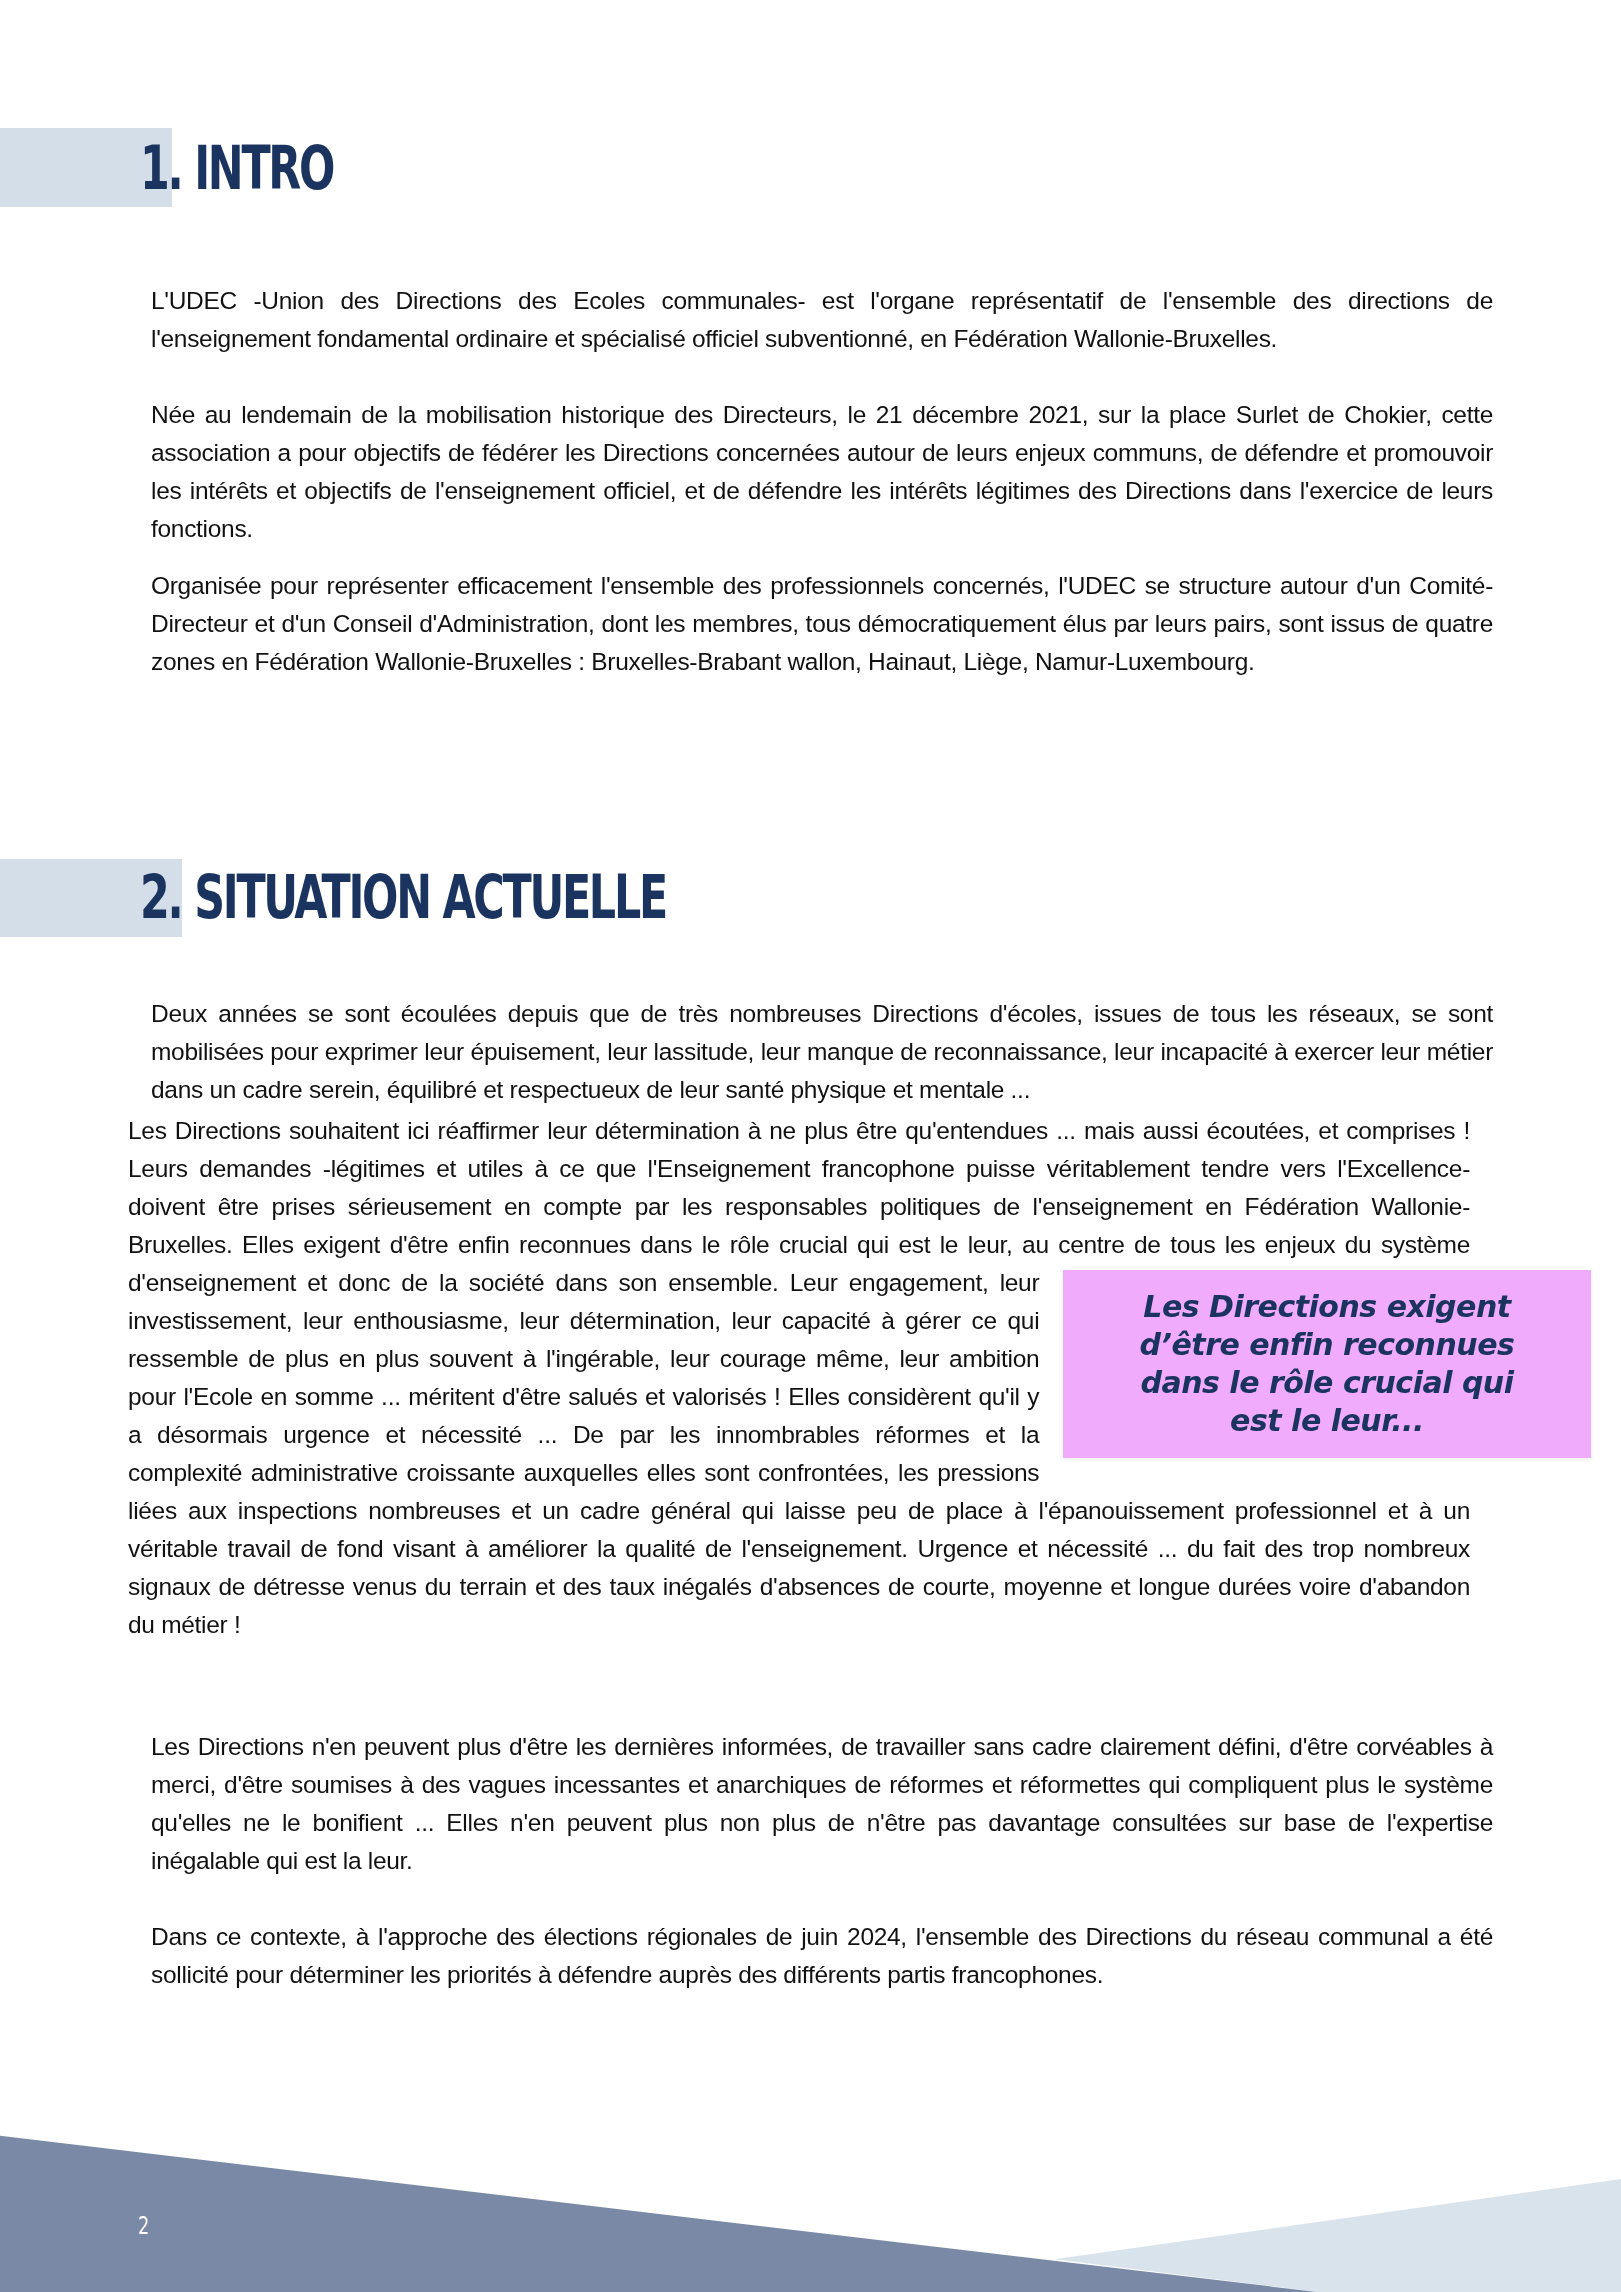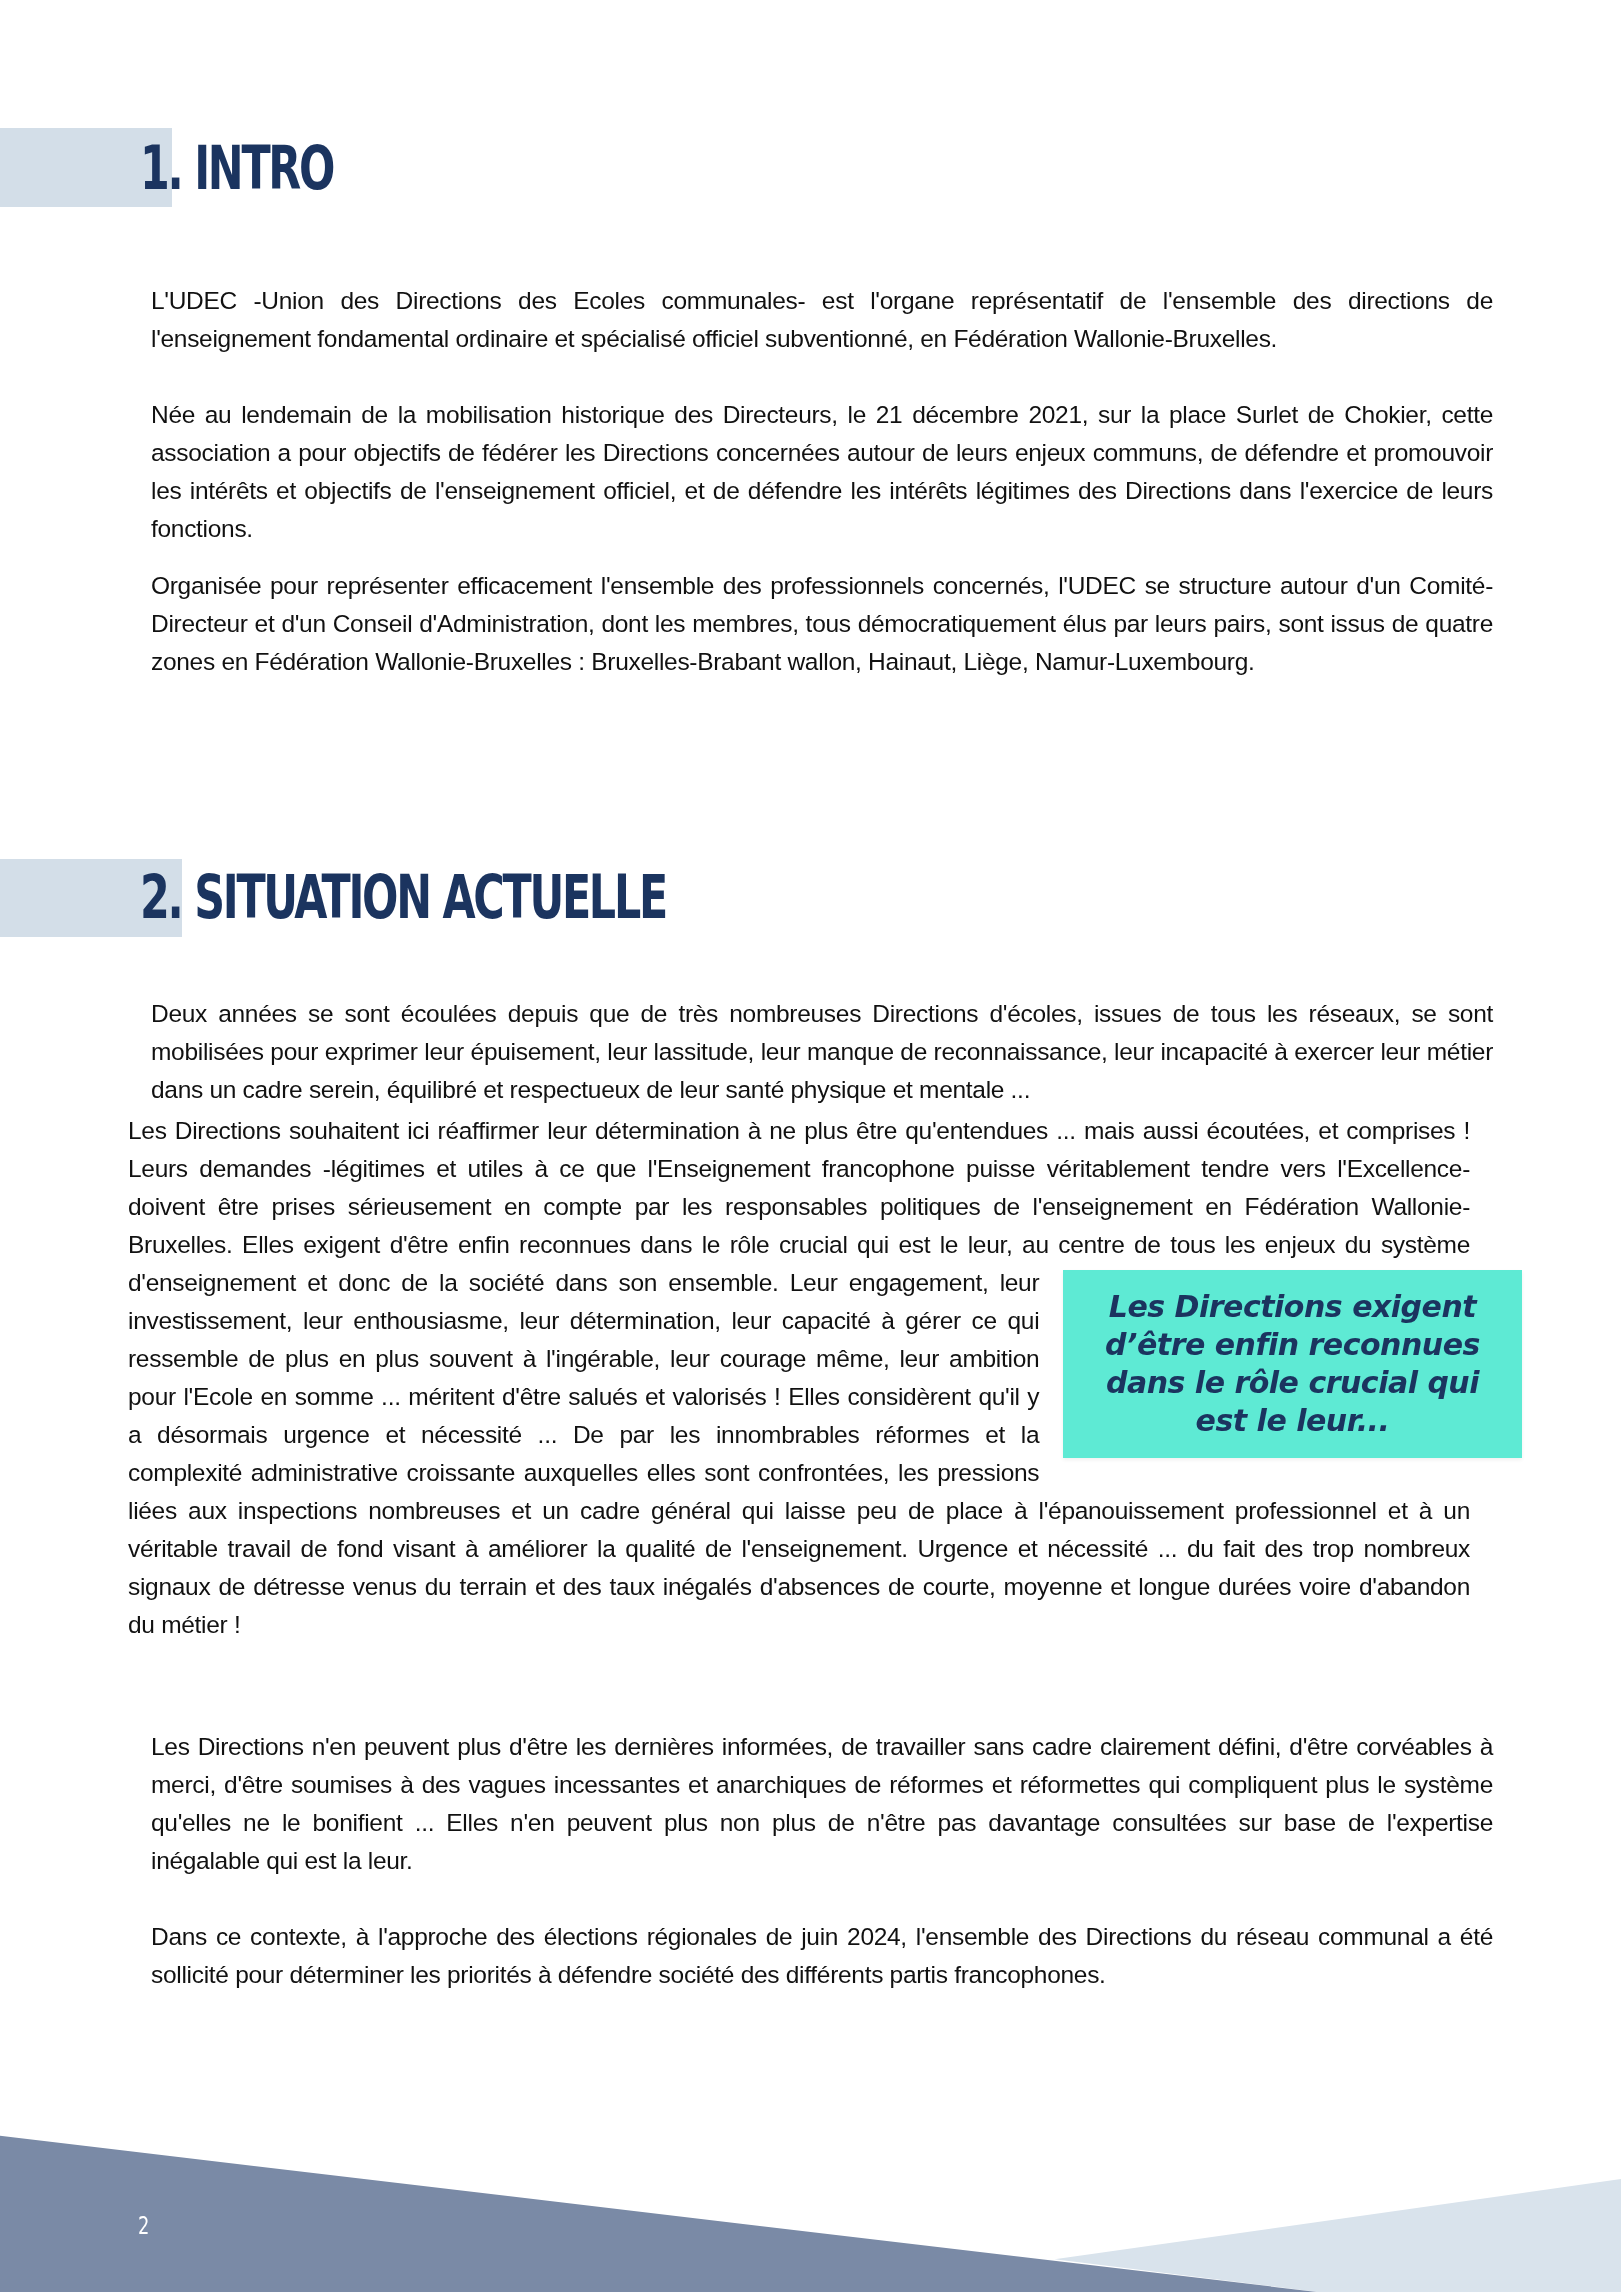--- a/index.html
+++ b/index.html
@@ -25,22 +25,22 @@
     font-size:24.5px; line-height:38px;
     text-align:justify; margin:11px;
     letter-spacing:-0.3px;
   }
   .wrap-para { position:absolute; left:124px; width:1342px; font-size:24.5px; line-height:38px; margin:4px; letter-spacing:-0.3px; }
   .wrap-para .floatbox {
     float:right; width:490px; height:190px; margin:6.9px -73px 0 13.7px;
     shape-outside: margin-box;
   }
   .callout {
-    position:absolute; left:1063px; top:1270px; width:459px; height:188px;
-    background:#5eead4;
+    position:absolute; left:1063px; top:1270px; width:528px; height:188px;
+    background:#f0abfc;
     box-shadow:0 2px 3.9px rgba(0,0,0,0.06);
     display:flex; align-items:center; justify-content:center;
   }
   .callout-text {
     font-family:"DejaVu Sans", sans-serif; font-style:italic; font-weight:bold;
     color:#1b345f; font-size:30px; line-height:38px; text-align:center;
     width:412px; letter-spacing:-0.5px;
   }
   .footer-shapes { position:absolute; left:0; top:0; width:1621px; height:2293px; pointer-events:none; }
   .page-number {
@@ -74,20 +74,20 @@
   <div style="height:153px; float:right; width:0;"></div>
   <div class="floatbox" style="clear:right;"></div>
   <span>Les Directions souhaitent ici réaffirmer leur détermination à ne plus être qu'entendues ... mais aussi écoutées, et comprises ! Leurs demandes -légitimes et utiles à ce que l'Enseignement francophone puisse véritablement tendre vers l'Excellence- doivent être prises sérieusement en compte par les responsables politiques de l'enseignement en Fédération Wallonie-Bruxelles. Elles exigent d'être enfin reconnues dans le rôle crucial qui est le leur, au centre de tous les enjeux du système d'enseignement et donc de la société dans son ensemble. Leur engagement, leur investissement, leur enthousiasme, leur détermination, leur capacité à gérer ce qui ressemble de plus en plus souvent à l'ingérable, leur courage même, leur ambition pour l'Ecole en somme ... méritent d'être salués et valorisés ! Elles considèrent qu'il y a désormais urgence et nécessité ... De par les innombrables réformes et la complexité administrative croissante auxquelles elles sont confrontées, les pressions liées aux inspections nombreuses et un cadre général qui laisse peu de place à l'épanouissement professionnel et à un véritable travail de fond visant à améliorer la qualité de l'enseignement. Urgence et nécessité ... du fait des trop nombreux signaux de détresse venus du terrain et des taux inégalés d'absences de courte, moyenne et longue durées voire d'abandon du métier !</span>
 </div>
 
 <div class="callout">
   <div class="callout-text">Les Directions exigent d’être enfin reconnues dans le rôle crucial qui est le leur...</div>
 </div>
 
 <p class="para" style="top:1717px;">Les Directions n'en peuvent plus d'être les dernières informées, de travailler sans cadre clairement défini, d'être corvéables à merci, d'être soumises à des vagues incessantes et anarchiques de réformes et réformettes qui compliquent plus le système qu'elles ne le bonifient ... Elles n'en peuvent plus non plus de n'être pas davantage consultées sur base de l'expertise inégalable qui est la leur.</p>
-<p class="para" style="top:1907px;">Dans ce contexte, à l'approche des élections régionales de juin 2024, l'ensemble des Directions du réseau communal a été sollicité pour déterminer les priorités à défendre société des différents partis francophones.</p>
+<p class="para" style="top:1907px;">Dans ce contexte, à l'approche des élections régionales de juin 2024, l'ensemble des Directions du réseau communal a été sollicité pour déterminer les priorités à défendre auprès des différents partis francophones.</p>
 
 <svg class="footer-shapes" viewBox="0 0 1654 2339" width="1621" height="2293">
   <polygon points="1076,2305 1654,2223 1654,2339 1350,2339" fill="#d9e3ec"></polygon>
   <polygon points="0,2179 1350,2339 0,2339" fill="#7a8aa6"></polygon>
 </svg>
 <div class="page-number">2</div>
 
 
 </body></html>

